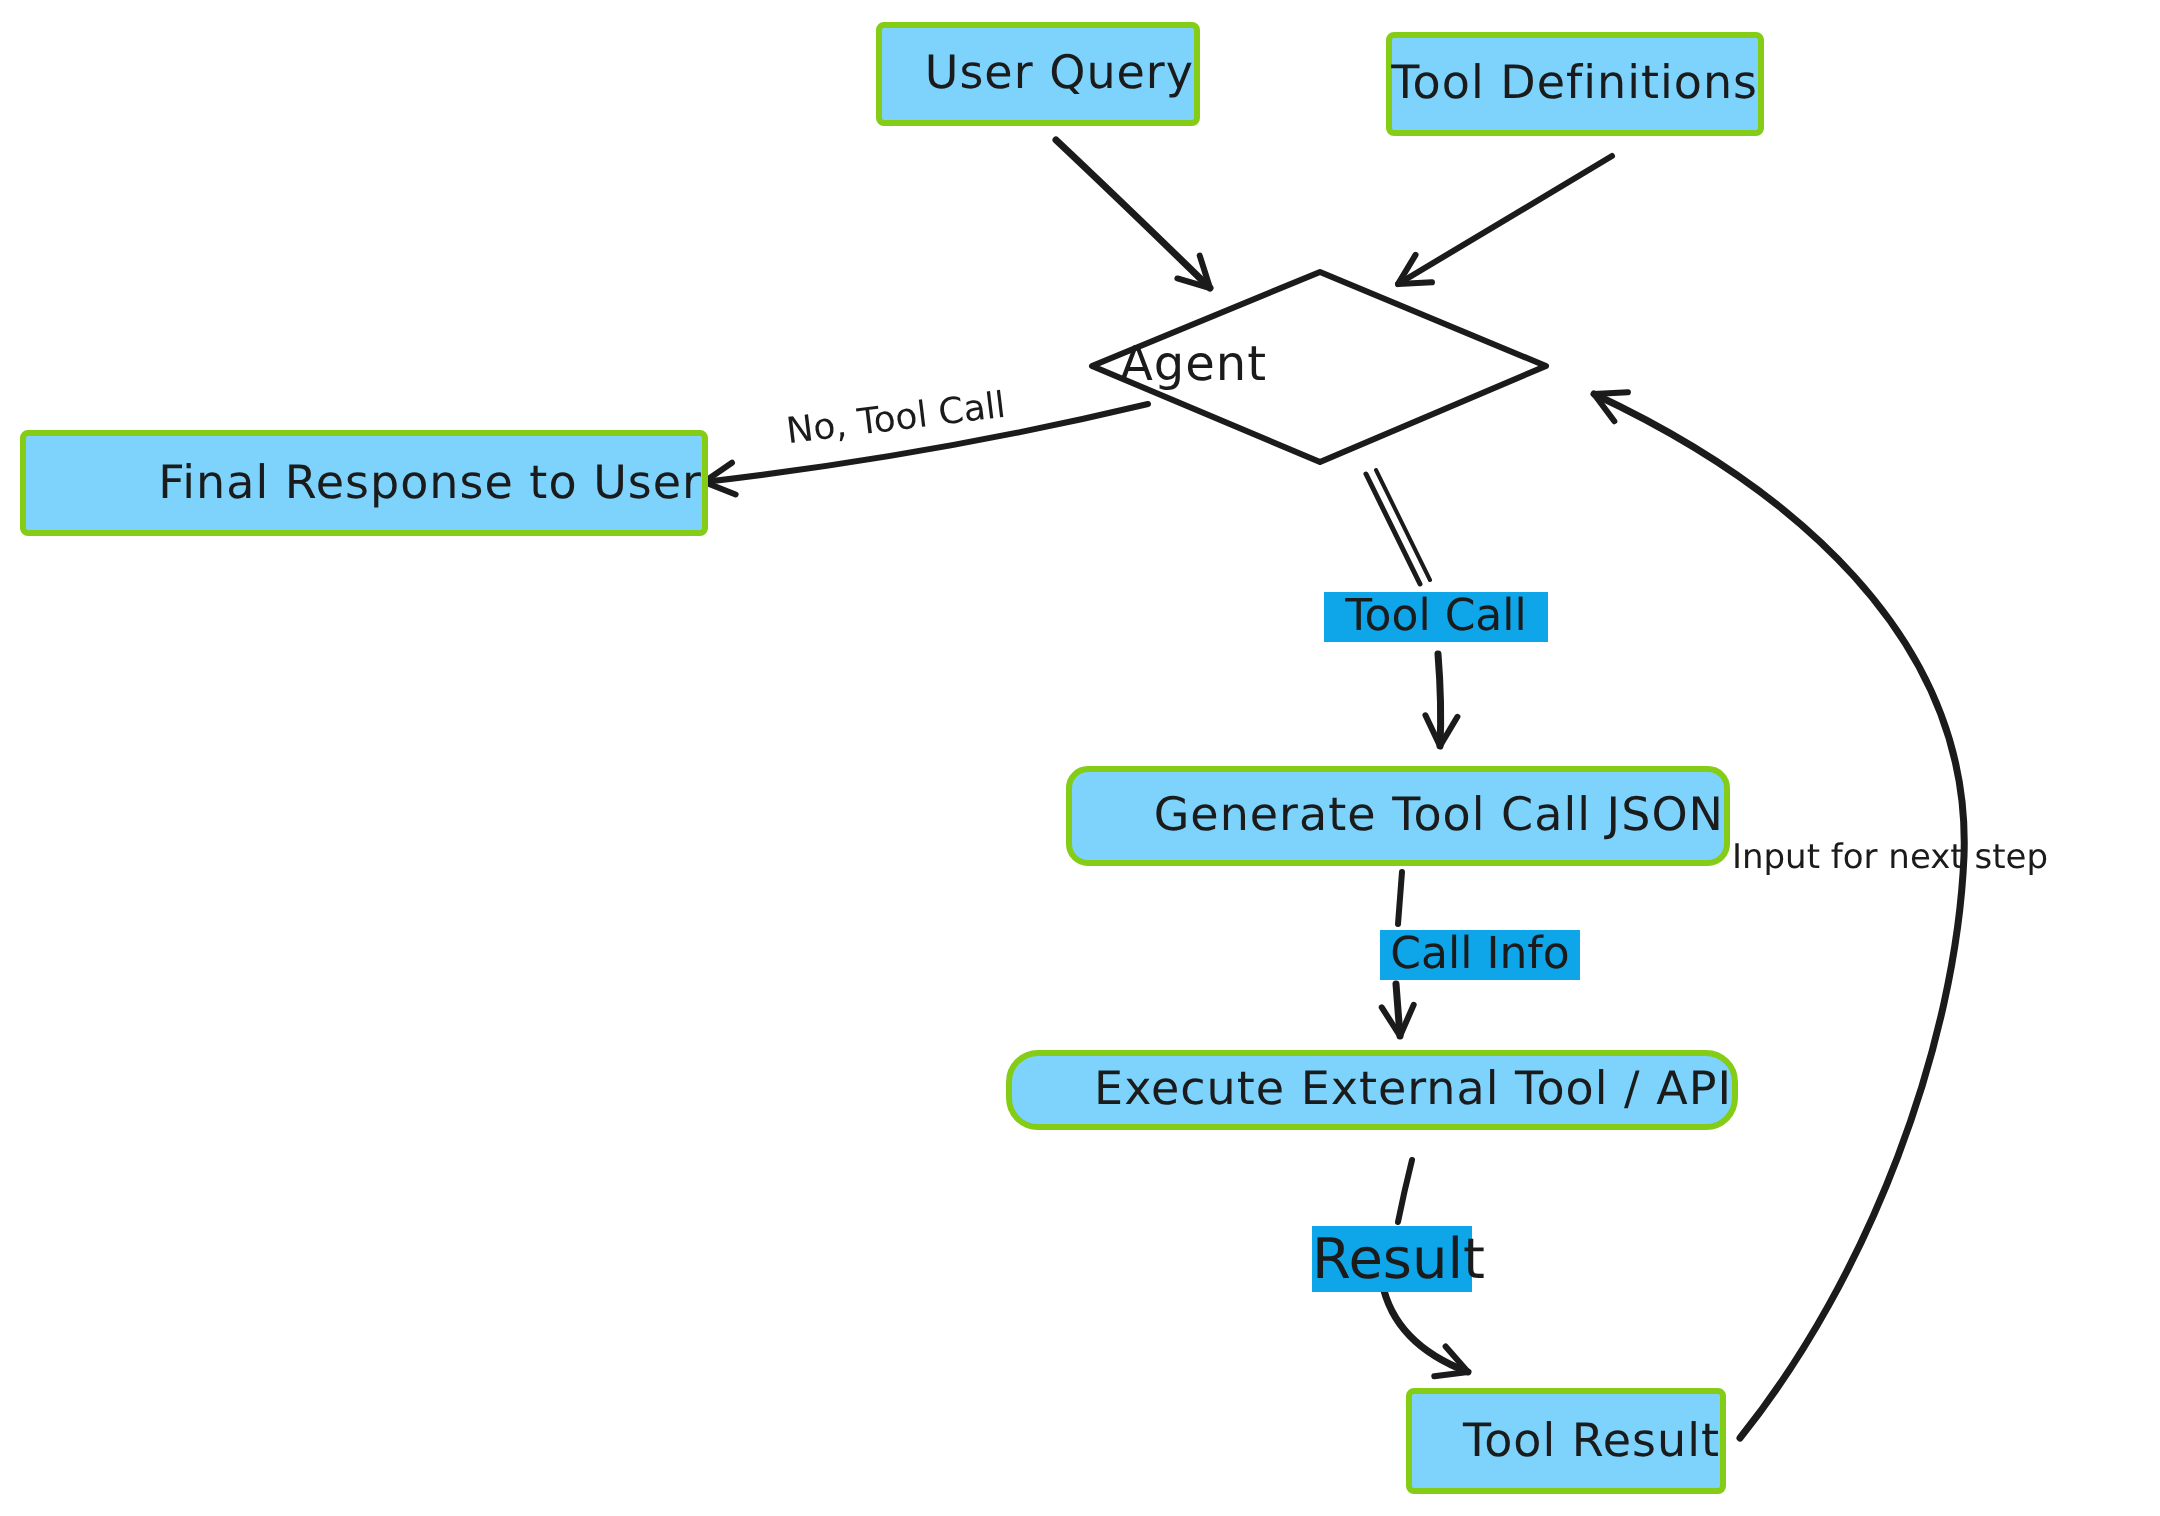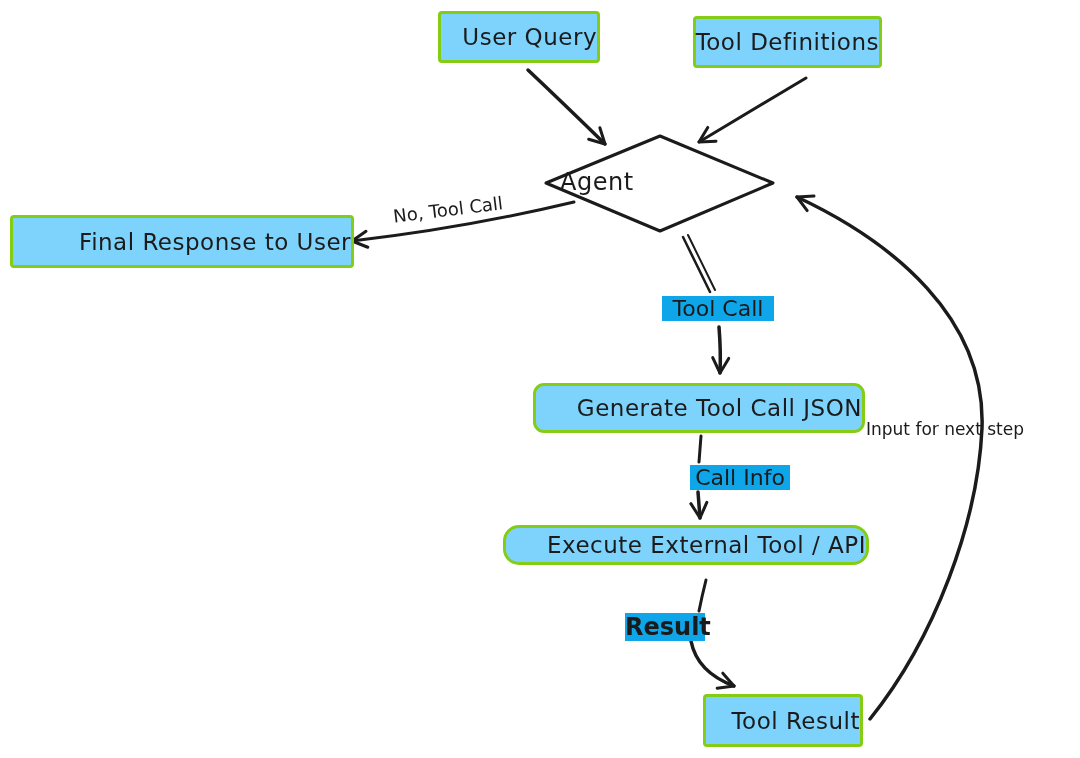--- a/index.html
+++ b/index.html
@@ -56,21 +56,21 @@
     letter-spacing: 0.5px;
   }
   .edge-label {
     position: absolute;
     text-align: center;
     background: #0ea5e9;
     white-space: nowrap;
   }
   .lbl-tool-call   { left: 662px; top: 296px; width: 112px; font-size: 22px; }
   .lbl-call-info   { left: 650px; top: 465px; width: 100px; font-size: 22px; margin-left: 40px; }
-  .lbl-result      { left: 625px; top: 613px; width: 80px;  font-size: 24px; font-weight: bold; }
+  .lbl-result      { left: 656px; top: 613px; width: 80px;  font-size: 28px; }
   .lbl-no-tool-call {
     left: 383px; top: 199px; width: 130px; font-size: 18px;
     transform: rotate(-7deg);
     background: transparent;
   }
   .lbl-input-next  { left: 852px; top: 419px; width: 186px; font-size: 17px; background: transparent; }
 </style>
 </head>
 <body>
 

